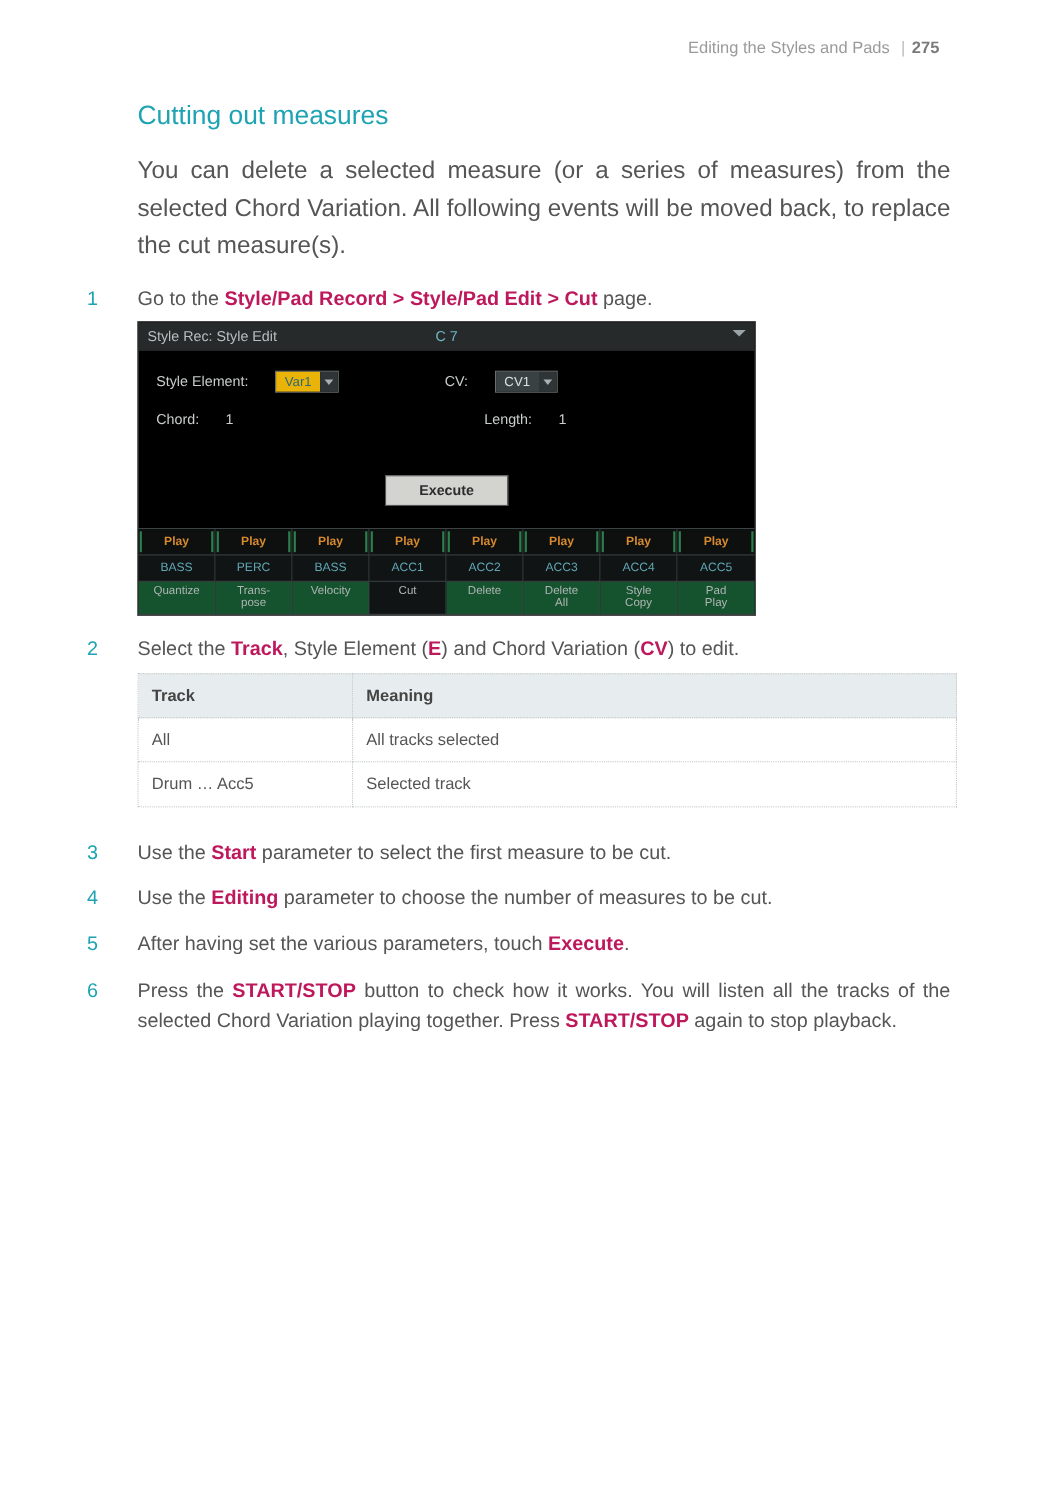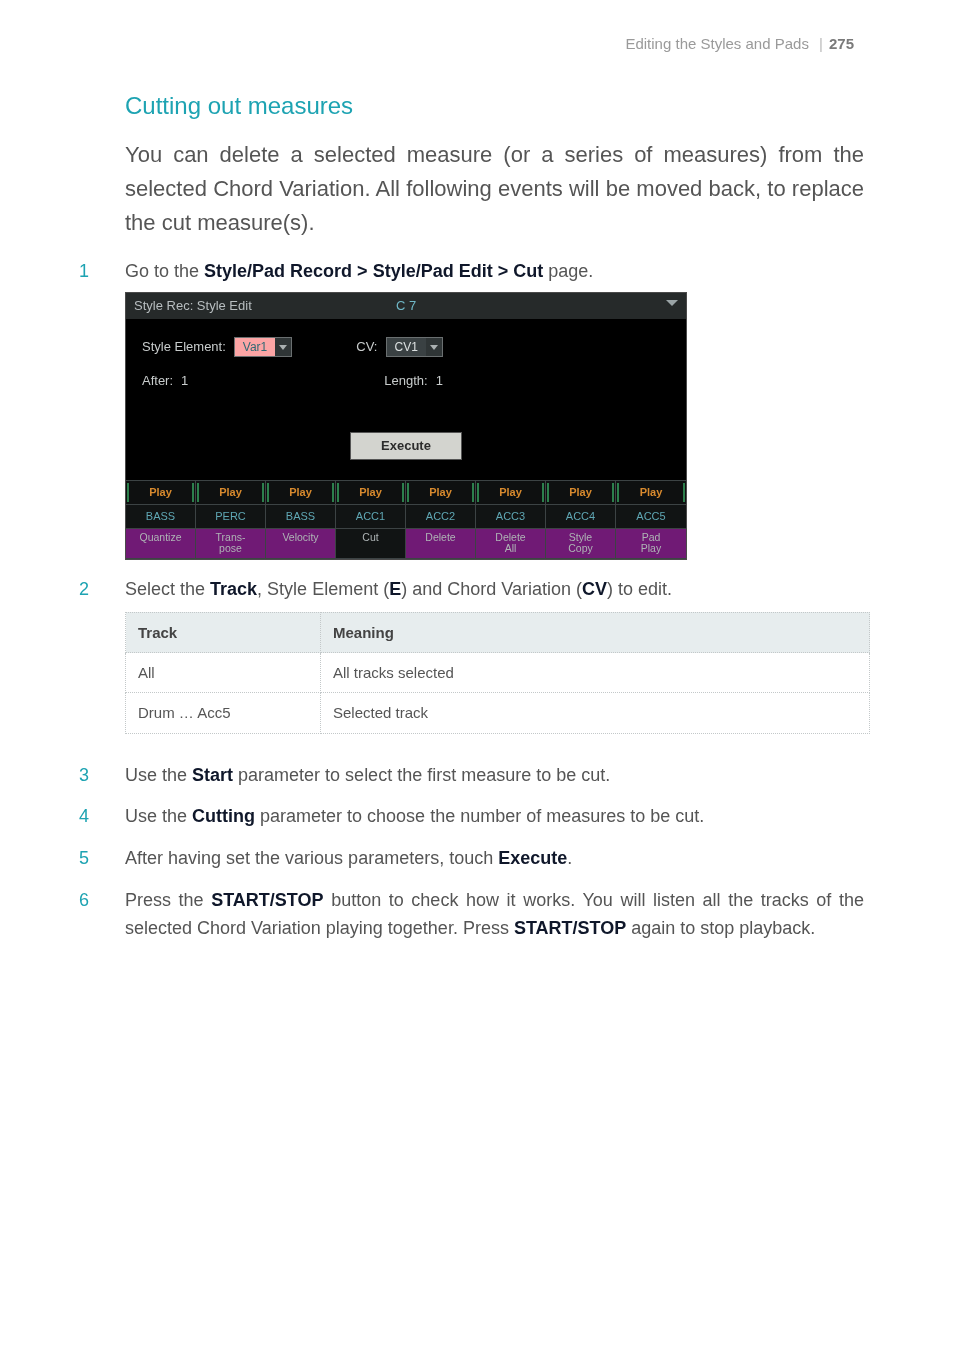--- a/index.html
+++ b/index.html
@@ -60,21 +60,21 @@
   ol.steps > li::before {
     content: counter(step);
     position: absolute;
     left: 24px;
     top: 0;
     color: #1da3b2;
     font-size: 18px;
     font-weight: 400;
   }
   .kw {
-    color: #0f172a;
+    color: #be185d;
     font-weight: 600;
   }
   
   .shot {
     width: 560px;
     margin: 6px 0 16px 0;
     background: #000;
     border: 1px solid #4a4a4a;
     font-family: "Arial", sans-serif;
     font-size: 12px;
@@ -95,34 +95,34 @@
     border-left: 6px solid transparent;
     border-right: 6px solid transparent;
     border-top: 6px solid #9aa4a6;
     margin-top:4px;
   }
   .shot-body {
     padding: 18px 16px 10px 16px;
   }
   .param-row {
     display: flex;
-    gap: 8px;
+    gap: 24px;
     margin-bottom: 14px;
     font-size: 13px;
     color: #c8cccc;
   }
   .param-row .gap { width: 48px; }
   .combo {
     display: inline-flex;
     align-items: stretch;
     height: 18px;
     border: 1px solid #6a6f70;
   }
   .combo .val {
-    background: #fca5a5;
+    background: #eab308;
     color: #2f6974;
     padding: 0 8px;
     font-size: 12px;
     line-height:18px;
   }
   .combo .val.dark { background:#3a4143; color:#dce1e1; }
   .combo .caret {
     width: 16px;
     background: #2f3536;
     display:flex; align-items:center; justify-content:center;
@@ -156,21 +156,21 @@
     border-right:1px solid #3c4344;
     border-bottom:1px solid #3c4344;
   }
   .track-grid .cell:nth-child(8n){ border-right:none; }
   .track-grid .play { color:#d88a2e; background:#0e1010; font-weight:700; position:relative;}
   .track-grid .play::before, .track-grid .play::after {
     content:""; position:absolute; top:2px; bottom:2px; width:2px; background:#2c7f4c;
   }
   .track-grid .play::before{left:1px;} .track-grid .play::after{right:1px;}
   .track-grid .name { color:#5fa7b4; background:#111414;}
-  .track-grid .tab { color:#aeb4b5; background:#701a75; font-size:10.5px; line-height:1.1; padding:3px 0;}
+  .track-grid .tab { color:#aeb4b5; background:#14532d; font-size:10.5px; line-height:1.1; padding:3px 0;}
   .track-grid .tab.active { background:#111414; }
 
   
   table.meaning {
     width: 745px;
     margin: 8px 0 28px 0;
     border-collapse: collapse;
     font-size: 15px;
   }
   table.meaning thead th {
@@ -222,21 +222,21 @@
               <span class="caret"></span>
             </span>
             <span class="gap"></span>
             <span>CV:</span>
             <span class="combo">
               <span class="val dark">CV1</span>
               <span class="caret"></span>
             </span>
           </div>
           <div class="param-row">
-            <span>After:</span>
+            <span>Chord:</span>
             <span>1</span>
             <span style="width:180px"></span>
             <span>Length:</span>
             <span>1</span>
           </div>
           <div class="exec-row">
             <span class="exec-btn">Execute</span>
           </div>
         </div>
         <div class="track-grid">
@@ -295,21 +295,21 @@
           </tr>
         </tbody>
       </table>
     </li>
 
     <li>
       <span>Use the </span><span class="kw">Start</span><span> parameter to select the first measure to be cut.</span>
     </li>
 
     <li>
-      <span>Use the </span><span class="kw">Cutting</span><span> parameter to choose the number of measures to be cut.</span>
+      <span>Use the </span><span class="kw">Editing</span><span> parameter to choose the number of measures to be cut.</span>
     </li>
 
     <li>
       <span>After having set the various parameters, touch </span><span class="kw">Execute</span><span>.</span>
     </li>
 
     <li>
       <span>Press the </span><span class="kw">START/STOP</span><span> button to check how it works. You will listen all the tracks of the selected Chord Variation playing together. Press </span><span class="kw">START/STOP</span><span> again to stop playback.</span>
     </li>
 

